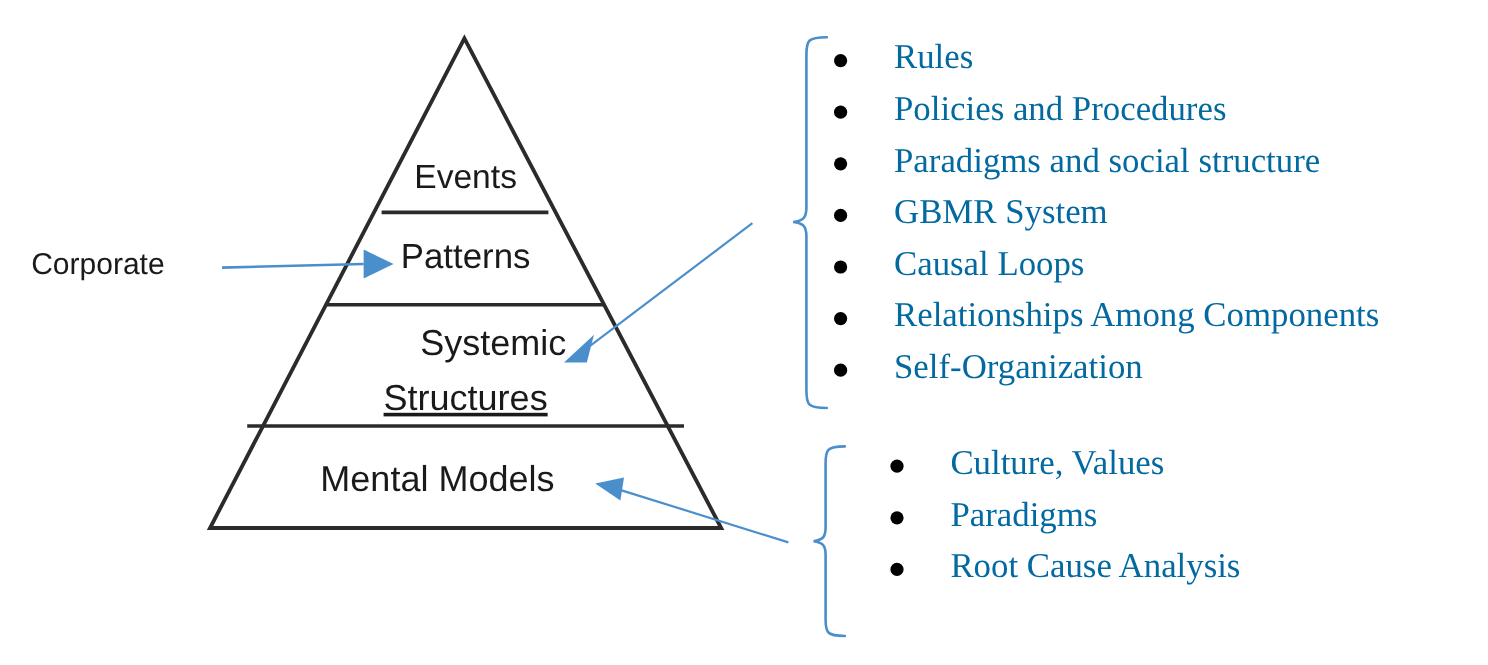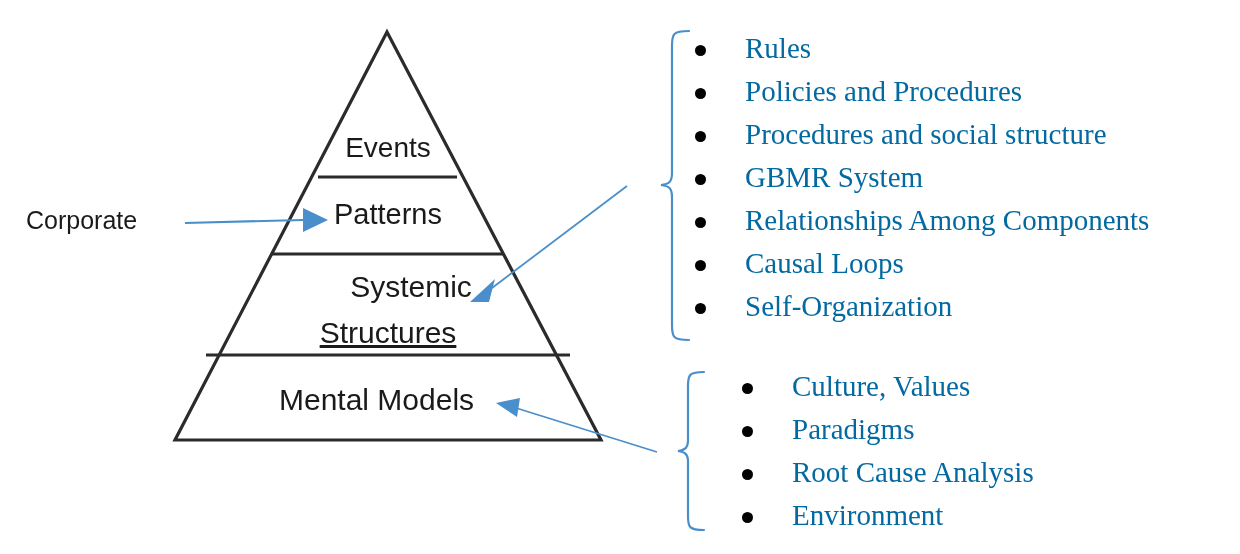--- a/index.html
+++ b/index.html
@@ -46,21 +46,21 @@
     left: 0; top: 271px; width: 776px;
     font-size: 30px;
     padding-left: 23px;
   }
   #tier-systemic-2 {
     left: 0; top: 317px; width: 776px;
     font-size: 30px;
     text-decoration: underline;
   }
   #tier-mental {
-    left: 16px; top: 384px; width: 721px;
+    left: 4px; top: 384px; width: 721px;
     font-size: 30px;
   }
 
   #emergence-label {
     position: absolute;
     left: 26px;
     top: 206px;
     font-family: "Liberation Sans", sans-serif;
     font-size: 25px;
     color: #1a1a1a;
@@ -159,27 +159,26 @@
 
   <div class="tier-label" id="tier-systemic-2">Structures</div>
 
   <div class="tier-label" id="tier-mental">Mental Models</div>
 
   <div id="emergence-label">Corporate</div>
 
   <ul class="bullet-list" id="list-systemic">
     <li>Rules</li>
     <li>Policies and Procedures</li>
-    <li>Procedures and social structure</li>
+    <li>Paradigms and social structure</li>
     <li>GBMR System</li>
+    <li>Causal Loops</li>
     <li>Relationships Among Components</li>
-    <li>Causal Loops</li>
     <li>Self-Organization</li>
   </ul>
 
   <ul class="bullet-list" id="list-mental">
     <li>Culture, Values</li>
     <li>Paradigms</li>
     <li>Root Cause Analysis</li>
-    <li>Environment</li>
   </ul>
 
 </div>
 
 </body></html>

